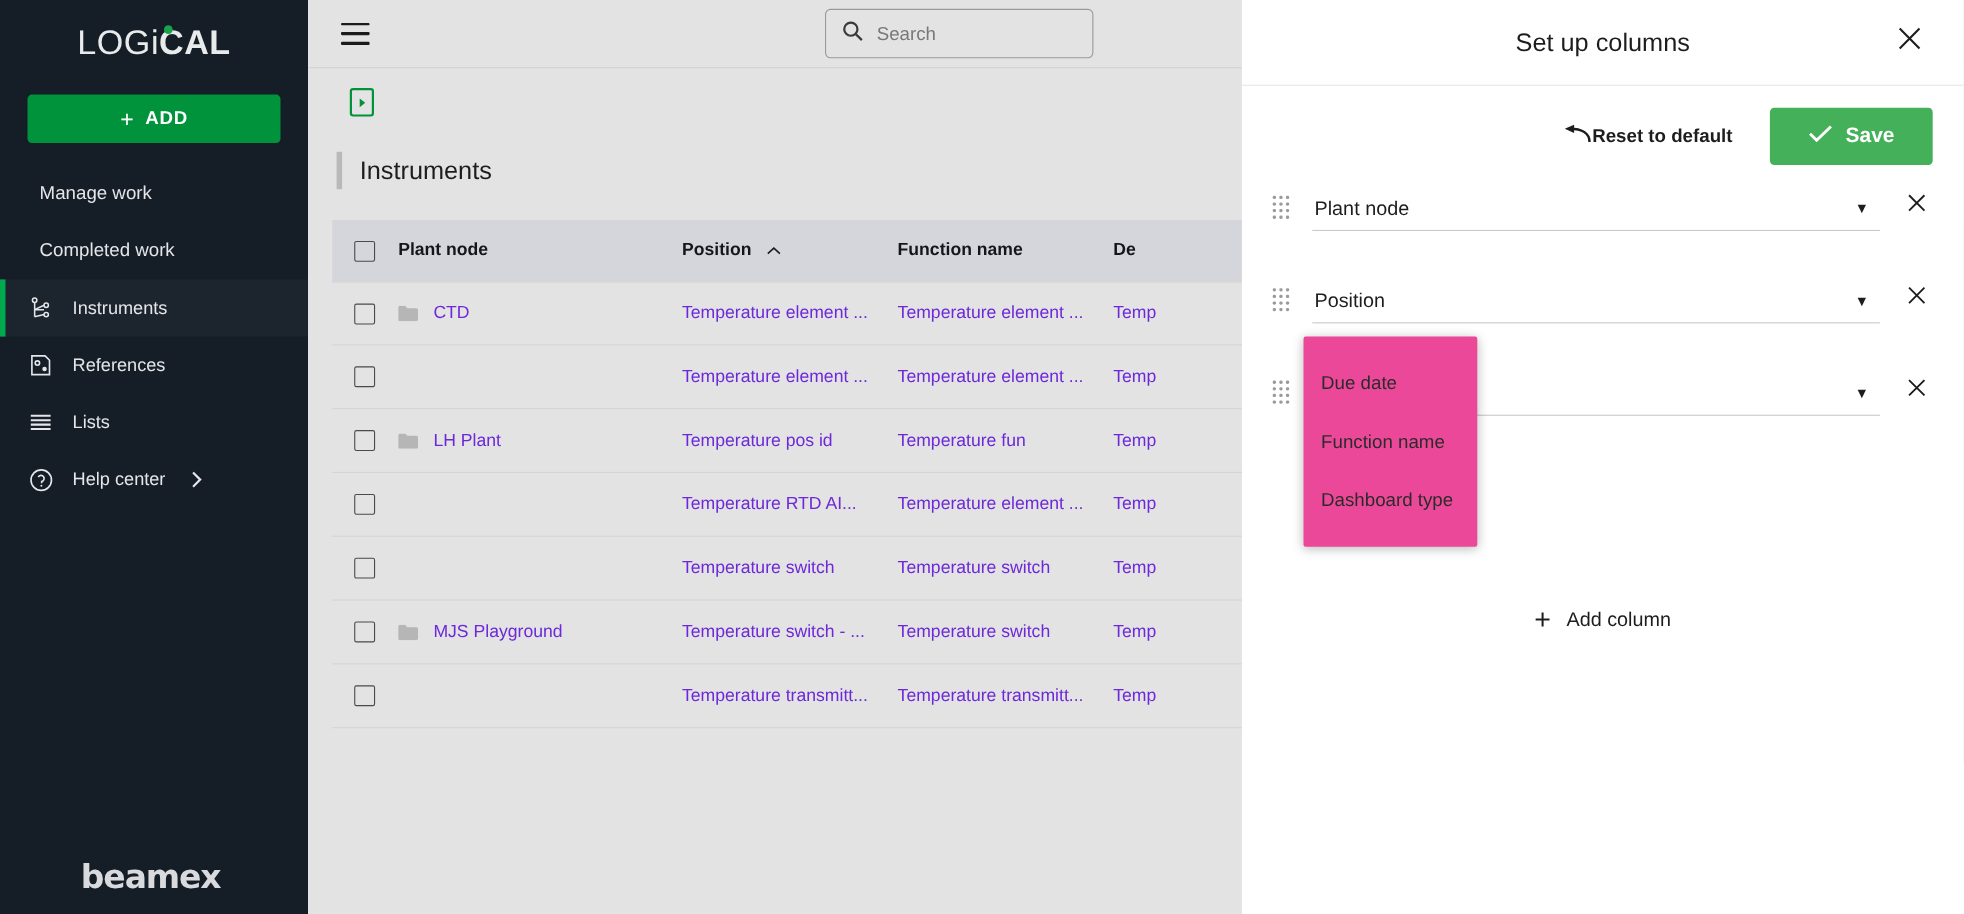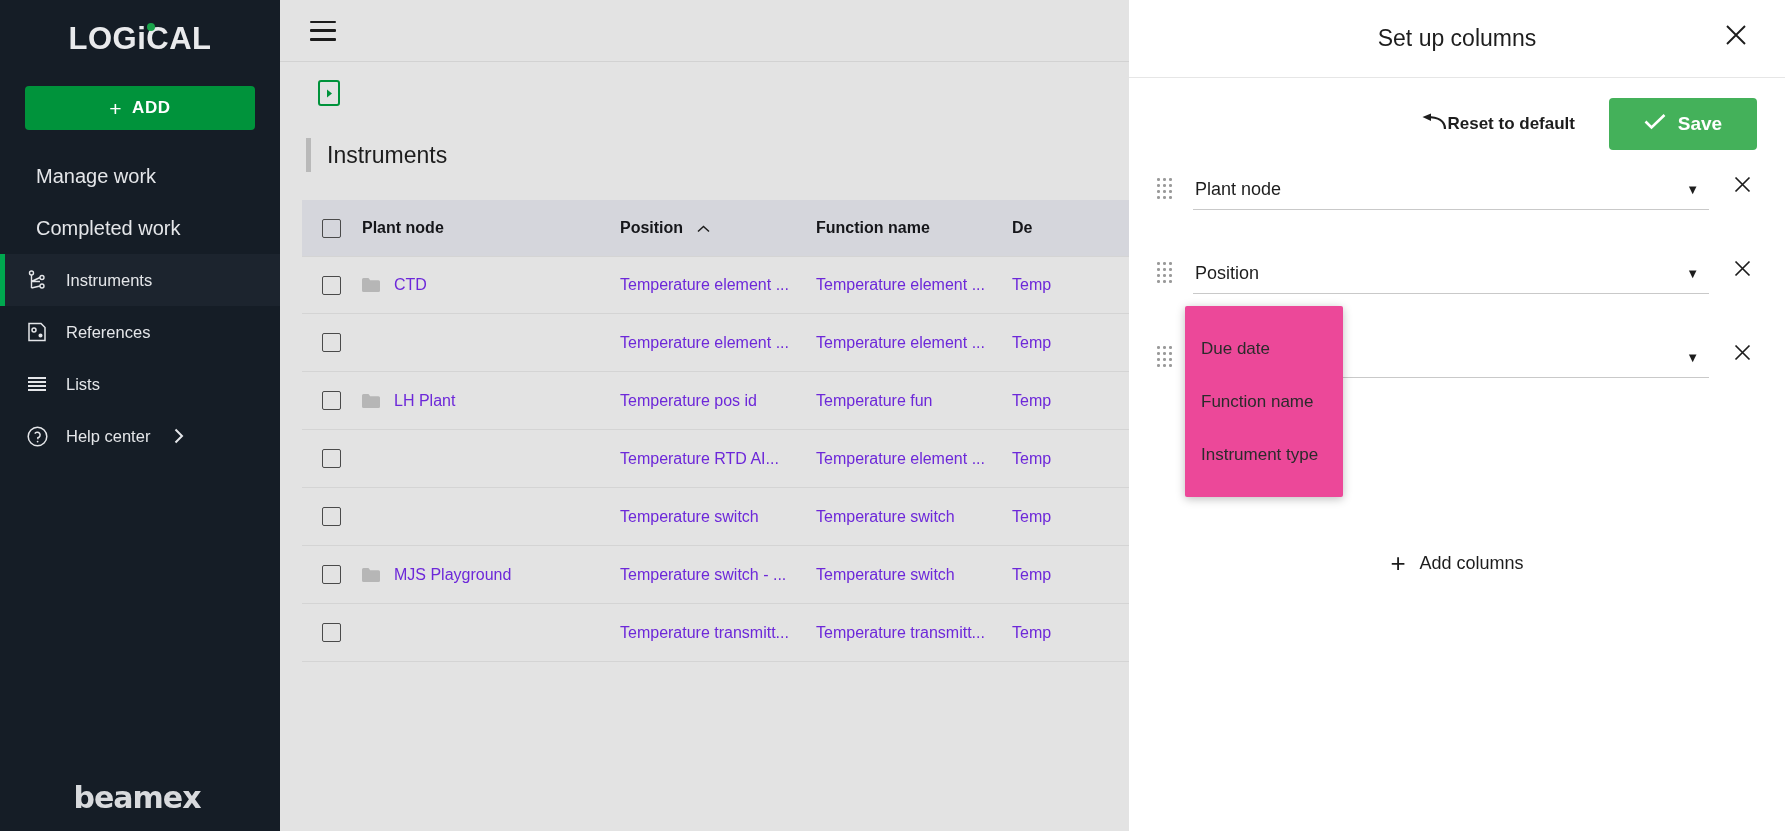--- a/index.html
+++ b/index.html
@@ -10,42 +10,42 @@
   }
   .app { position: relative; width: 1785px; height: 831px; display: flex; }
 
   
   .sidebar {
     width: 280px; height: 831px; background: #151d26;
     flex: 0 0 280px; position: relative; overflow: hidden;
   }
   .logo-wrap { height: 78px; display: flex; align-items: center; justify-content: center; }
   .logo { font-size: 31px; letter-spacing: 0.5px; position: relative; color: #e9eaec; }
-  .logo .thin { font-weight: 700; }
+  .logo .thin { font-weight: 400; }
   .logo .bold { font-weight: 700; }
   .logo .dot {
     position: absolute; width: 8px; height: 8px; border-radius: 50%;
     background: #1aa34a; top: 2px; left: 79px;
   }
   .add-btn {
     margin: 8px 25px 0 25px; height: 44px; background: #00933b; color: #fff;
     border-radius: 4px; display: flex; align-items: center; justify-content: center;
     font-size: 17px; font-weight: 600; letter-spacing: 0.6px; cursor: pointer; gap: 10px;
   }
   .add-btn .plus { font-size: 21px; font-weight: 400; line-height: 1; }
   .nav { margin-top: 20px; }
   .nav-item {
     display: flex; align-items: center; height: 52px; padding-left: 24px;
     color: #e4e6e9; font-size: 16.5px; cursor: pointer; position: relative; gap: 16px;
   }
   .nav-item.active { background: #1c242e; }
   .nav-item.active::before {
     content: ""; position: absolute; left: 0; top: 0; bottom: 0; width: 5px; background: #00a84f;
   }
-  .nav-item.sub { padding-left: 36px; height: 52px; font-size: 20px; }
+  .nav-item.sub { padding-left: 36px; height: 52px; font-size: 17px; }
   .nav-ico { width: 26px; height: 26px; flex: 0 0 26px; display: flex; align-items: center; justify-content: center; }
   .nav-ico svg { display: block; }
   .chev { margin-left: 8px; display: flex; align-items: center; }
   .beamex {
     position: absolute; bottom: 16px; left: 0; right: 6px; text-align: center;
     color: #d8dadd; font-size: 30px; font-weight: 800; letter-spacing: -1px;
     font-family: "DejaVu Sans", sans-serif;
   }
 
   
@@ -212,20 +212,29 @@
   </aside>
 
   <section class="main">
 
     <div class="topbar">
       <div class="hamburger">
         <span></span>
           <span></span>
           <span></span>
       </div>
+      <div class="searchbox">
+        <span>
+          <svg width="20" height="20" viewBox="0 0 20 20" fill="none" stroke="#3a3a3a" stroke-width="2">
+            <circle cx="8.5" cy="8.5" r="6"></circle>
+              <path d="M13 13 L18.5 18.5"></path>
+          </svg>
+        </span>
+        <span class="ph">Search</span>
+      </div>
     </div>
 
     <div class="subbar">
       <div class="expand-ico">
         <svg width="9" height="11" viewBox="0 0 9 11">
             <path d="M2 1.5 L7 5.5 L2 9.5 Z" fill="#00933b"></path>
           </svg>
       </div>
     </div>
 
@@ -462,23 +471,23 @@
         <div class="col-x">
           <svg width="17" height="17" viewBox="0 0 17 17" stroke="#1d1d1d" stroke-width="1.7">
               <path d="M1.5 1.5 L15.5 15.5 M15.5 1.5 L1.5 15.5"></path>
             </svg>
         </div>
       </div>
 
       <div class="dropdown" id="dropdown">
           <div class="dd-item">Due date</div>
           <div class="dd-item">Function name</div>
-          <div class="dd-item">Instrument type</div>
+          <div class="dd-item">Dashboard type</div>
         </div>
 
       <div class="add-col">
         <span class="plus2">+</span>
-        <span>Add columns</span>
+        <span>Add column</span>
       </div>
     </div>
 
   </aside>
 </div>
 
 </body></html>

